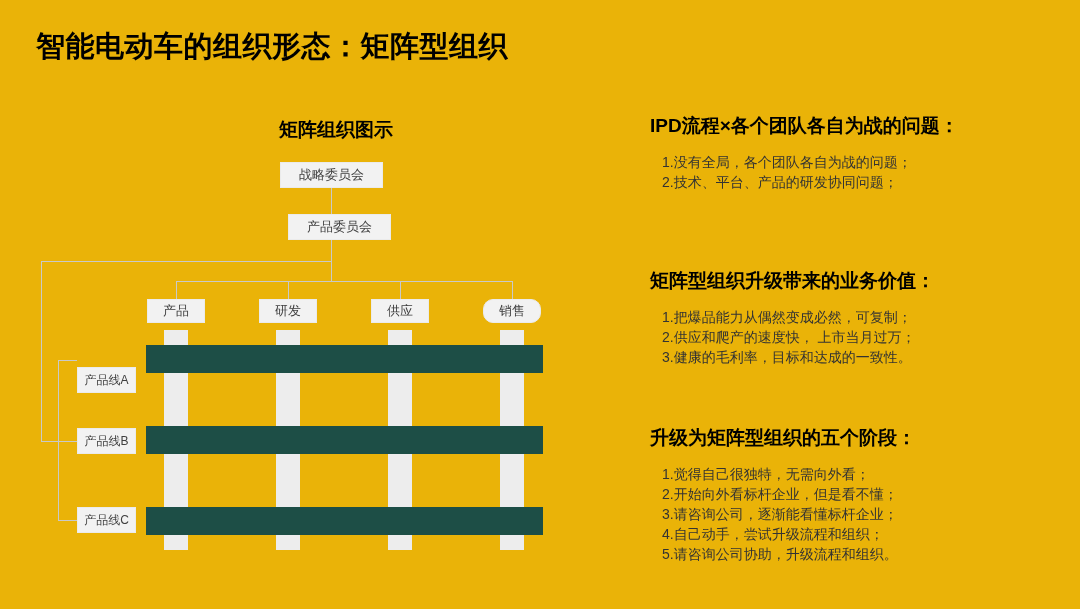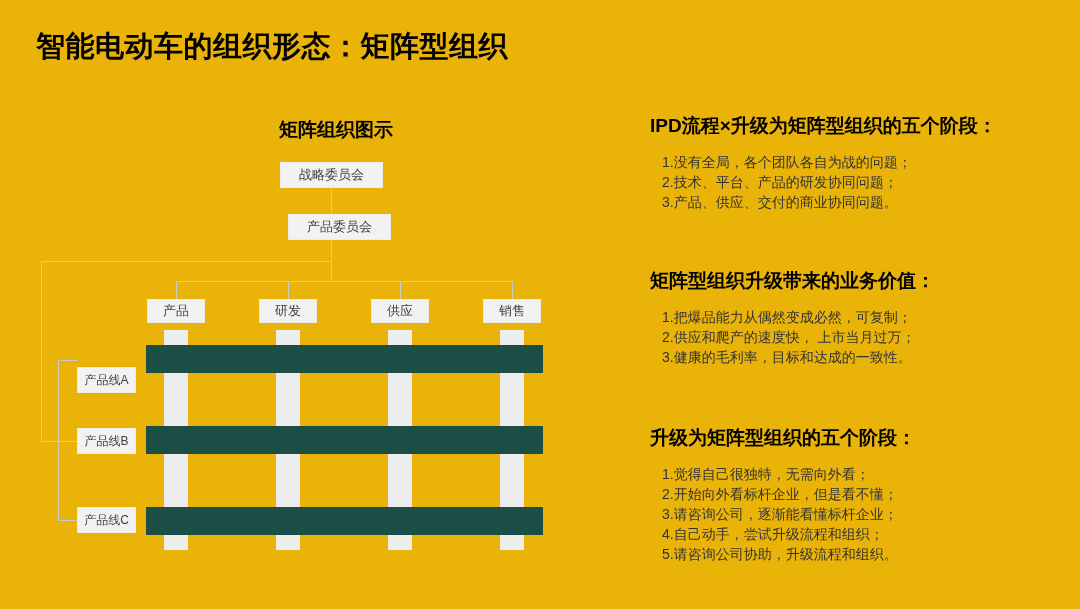--- a/index.html
+++ b/index.html
@@ -50,21 +50,21 @@
     color: #404040;
     white-space: nowrap;
   }
   .node-strategy  { left: 280px; top: 162px; width: 103px; height: 26px; }
   .node-committee { left: 288px; top: 214px; width: 103px; height: 26px; text-align: center; }
 
   .col-header { top: 299px; width: 58px; height: 24px; }
   .col-header.c1 { left: 147px; }
   .col-header.c2 { left: 259px; }
   .col-header.c3 { left: 371px; }
-  .col-header.c4 { left: 483px; }
+  .col-header.c4 { left: 483px; border-radius: 10px; }
 
   .row-label { left: 77px; width: 59px; height: 26px; font-size: 12px; }
   .row-label.r1 { top: 367px; }
   .row-label.r2 { top: 428px; }
   .row-label.r3 { top: 507px; }
 
   .line {
     position: absolute;
     background: #c9c9c9;
   }
@@ -160,25 +160,24 @@
 
   <div class="node row-label r1">产品线A</div>
   <div class="node row-label r2">产品线B</div>
   <div class="node row-label r3">产品线C</div>
 
   <div class="matrix-bar b1"></div>
   <div class="matrix-bar b2"></div>
   <div class="matrix-bar b3"></div>
 
   <div class="section sec1">
-    <h2 class="section-heading">IPD流程×升级为矩阵型组织的五个阶段：</h2>
+    <h2 class="section-heading">IPD流程×各个团队各自为战的问题：</h2>
     <ul class="section-list">
       <li>1.没有全局，各个团队各自为战的问题；</li>
       <li>2.技术、平台、产品的研发协同问题；</li>
-      <li>3.产品、供应、交付的商业协同问题。</li>
     </ul>
   </div>
 
   <div class="section sec2">
     <h2 class="section-heading">矩阵型组织升级带来的业务价值：</h2>
     <ul class="section-list">
       <li>1.把爆品能力从偶然变成必然，可复制；</li>
       <li>2.供应和爬产的速度快， 上市当月过万；</li>
       <li>3.健康的毛利率，目标和达成的一致性。</li>
     </ul>

